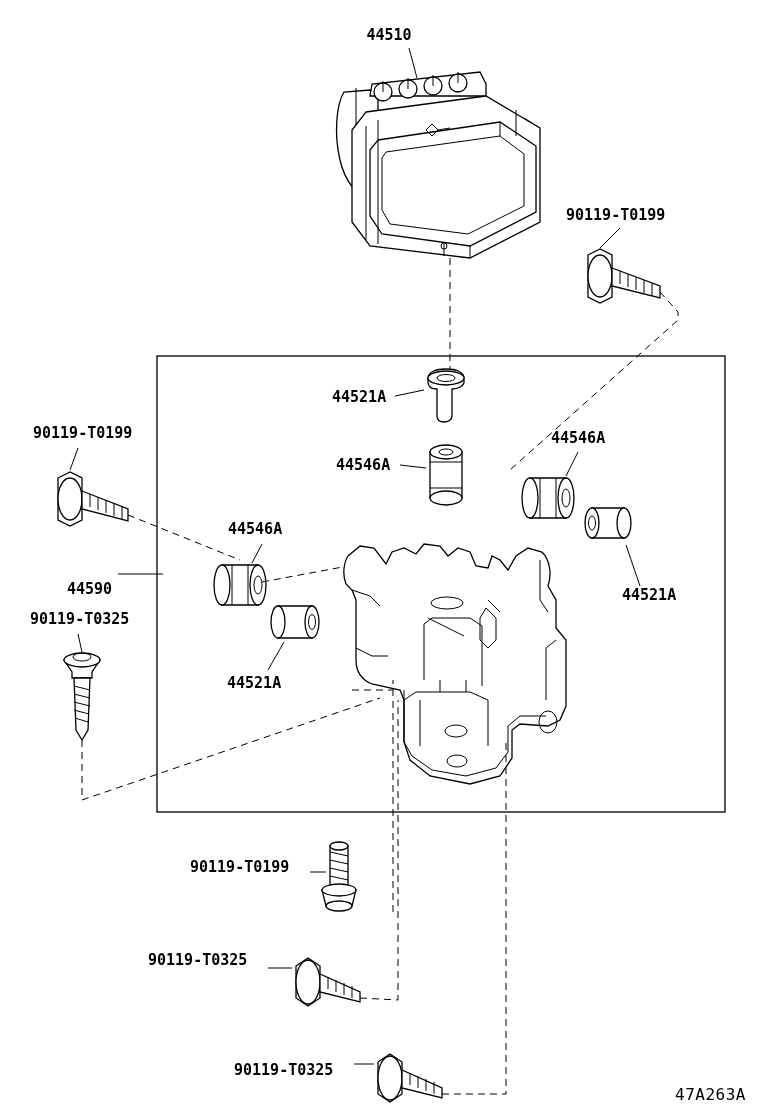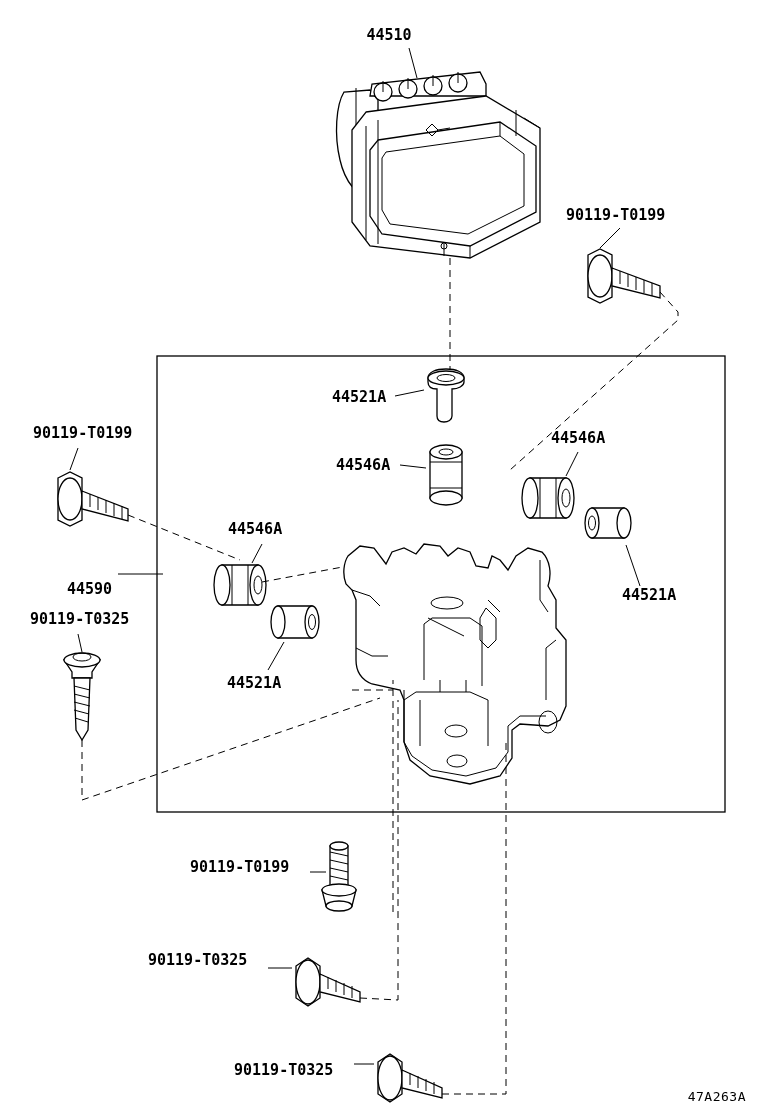--- a/index.html
+++ b/index.html
@@ -27,21 +27,21 @@
     font-weight: bold;
     color: #000000;
     white-space: nowrap;
     letter-spacing: 0px;
   }
   .footer-code {
     position: absolute;
     right: 10px;
     bottom: 8px;
     font-family: "DejaVu Sans Mono", monospace;
-    font-size: 13px;
+    font-size: 16px;
     color: #000000;
     letter-spacing: 0.5px;
   }
   svg.art {
     position: absolute;
     left: 0; top: 0;
     width: 760px;
     height: 1112px;
   }
   .ln { stroke: #000; fill: none; stroke-width: 1.3; }

